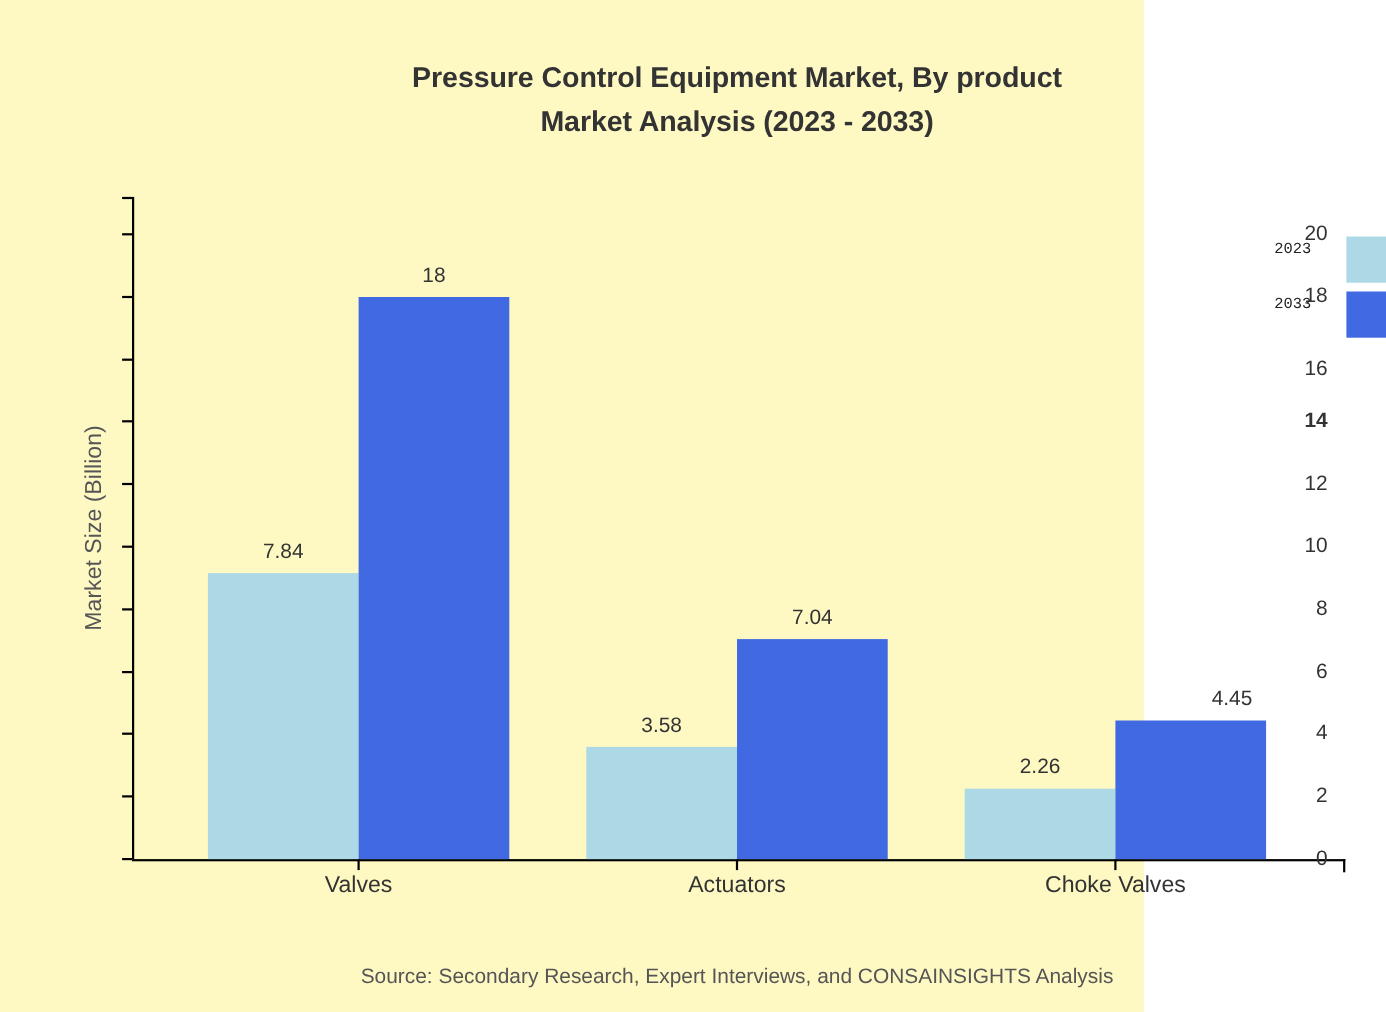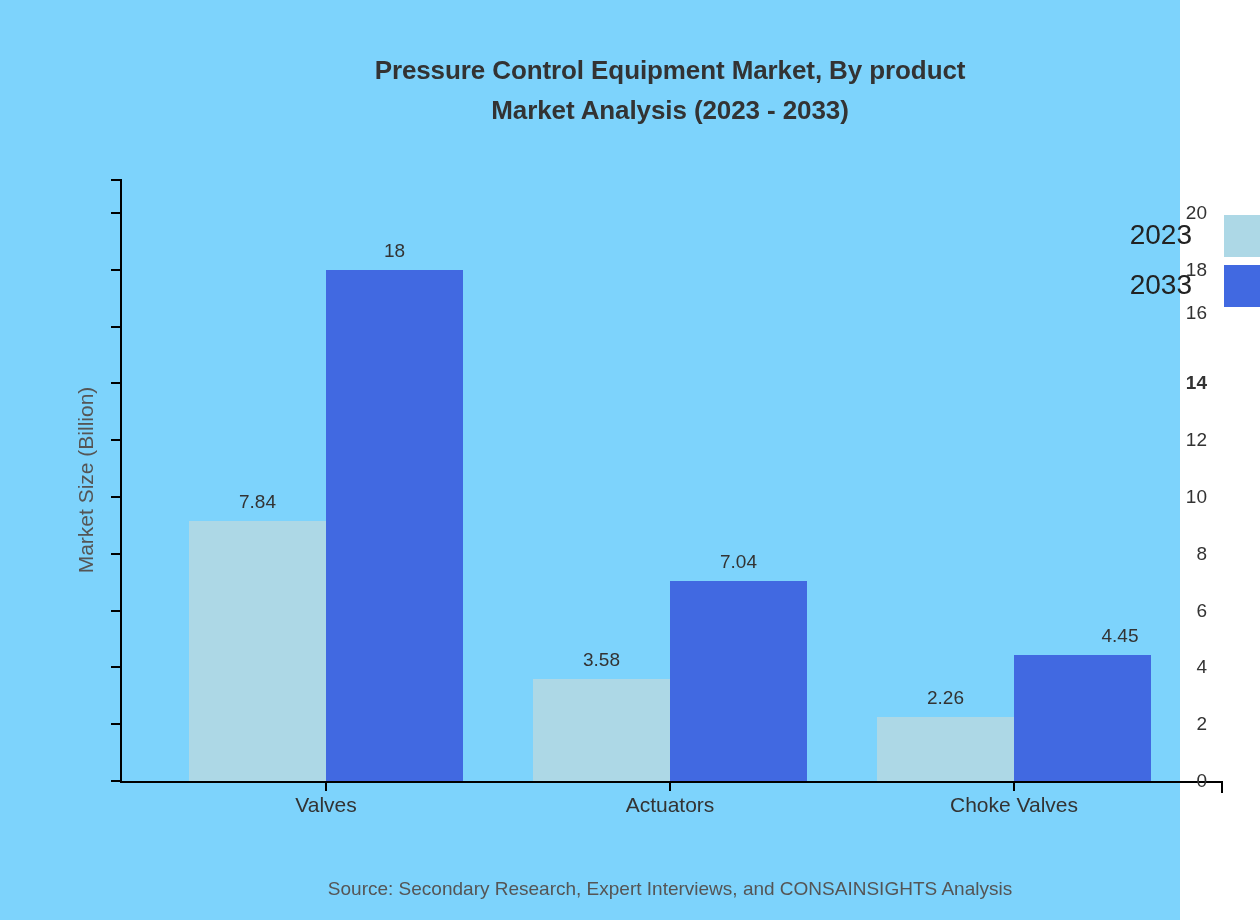--- a/index.html
+++ b/index.html
@@ -11,23 +11,23 @@
     width: 1260px;
     height: 920px;
     overflow: hidden;
     font-family: "Liberation Sans", sans-serif;
     position: relative;
   }
 
   #figure {
     position: absolute;
     left: 0; top: 0;
-    width: 1180px;
+    width: 1040px;
     height: 920px;
-    background: #7dd3fc;
+    background: #fef9c3;
   }
 
   
   #chart-title {
     position: absolute;
     left: 0;
     top: 50px;
     width: 1340px;
     text-align: center;
     font-size: 26px;
@@ -170,24 +170,25 @@
   .legend-row {
     position: absolute;
     left: 0;
     height: 42px;
     width: 180px;
   }
   .legend-label {
     position: absolute;
     right: 118px;
     top: 4px;
-    font-size: 28px;
+    font-size: 14px;
     color: #222222;
     text-align: left;
     white-space: nowrap;
+    font-family: Liberation Mono, monospace;
   }
   .legend-swatch {
     position: absolute;
     left: 94px;
     top: 0px;
     width: 56px;
     height: 42px;
   }
 
   
@@ -232,21 +233,21 @@
         <div class="ylab" style="top: 431.623px;">6</div>
         <div class="ytick" style="top: 373.83px;"></div>
         <div class="ylab" style="top: 374.83px;">8</div>
         <div class="ytick" style="top: 317.038px;"></div>
         <div class="ylab" style="top: 318.038px;">10</div>
         <div class="ytick" style="top: 260.245px;"></div>
         <div class="ylab" style="top: 261.245px; margin-left: 36px;">12</div>
         <div class="ytick" style="top: 203.453px;"></div>
         <div class="ylab" style="top: 204.453px; font-weight: bold;">14</div>
         <div class="ytick" style="top: 146.66px;"></div>
-        <div class="ylab" style="top: 134px;">16</div>
+        <div class="ylab" style="top: 157px;">16</div>
         <div class="ytick" style="top: 89.8679px;"></div>
         <div class="ylab" style="top: 90.8679px;">18</div>
         <div class="ytick" style="top: 33.0755px;"></div>
         <div class="ylab" style="top: 34.0755px;">20</div>
       </div>
     <div id="x-ticks">
         <div class="xtick" style="left: 205px;"></div>
         <div class="xtick" style="left: 549px;"></div>
         <div class="xtick" style="left: 893px;"></div>
         <div class="xtick-end" style="left: 1101px;"></div>

